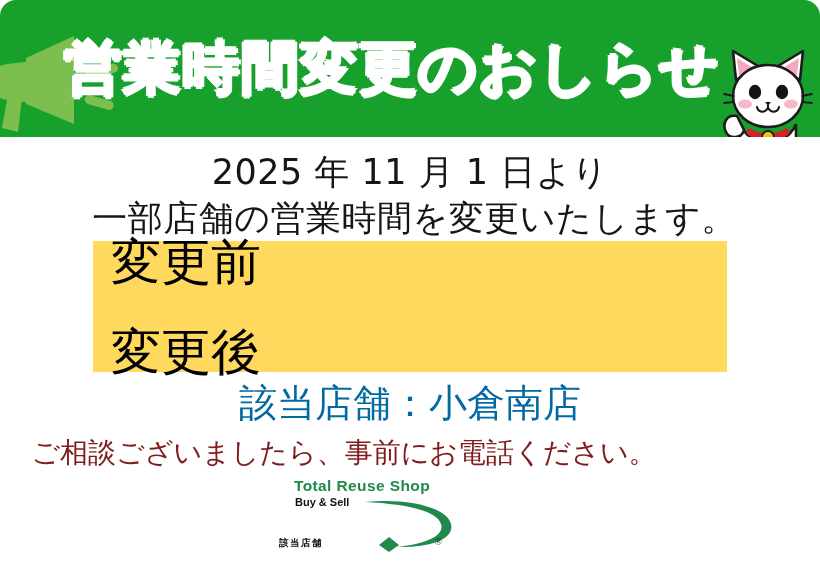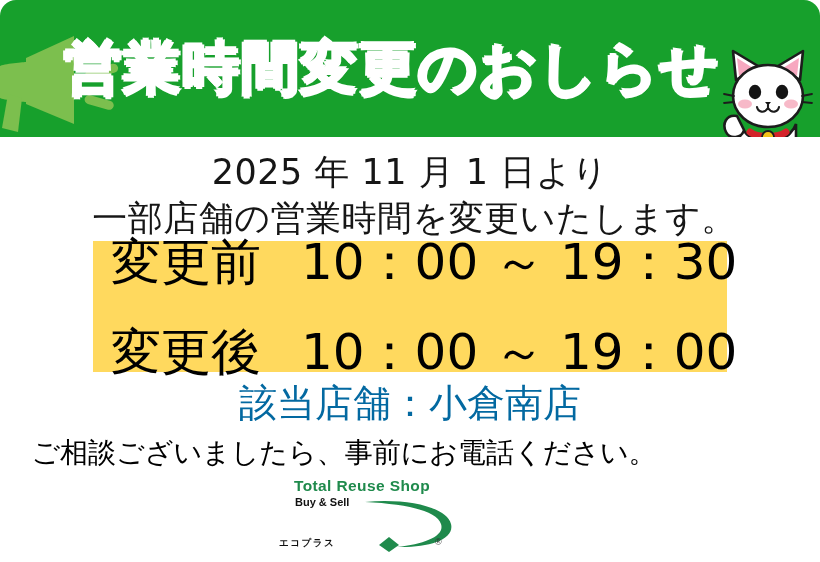--- a/index.html
+++ b/index.html
@@ -150,21 +150,21 @@
 
   .note-line {
     position: absolute;
     left: 0;
     top: 298px;
     width: 688px;
     text-align: center;
     font-family: Liberation Sans, sans-serif;
     font-size: 28px;
     line-height: 36px;
-    color: #000000;
+    color: #7f1d1d;
   }
 
   
   .logo-block {
     position: absolute;
     left: 0;
     top: 340px;
     width: 724px;
     display: flex;
     justify-content: center;
@@ -297,43 +297,41 @@
   <div class="body-area">
 
     <div class="lead">
       <div class="lead-line1">2025 年 11 月 1 日より</div>
       <div class="lead-line2">一部店舗の営業時間を変更いたします。</div>
     </div>
 
     <div class="hours-box">
       <div class="hours-row">
         <span class="hours-label">変更前</span>
-        <span class="hours-value">10：00 ～ 19：30</span>
       </div>
       <div class="hours-row">
         <span class="hours-label">変更後</span>
-        <span class="hours-value">10：00 ～ 19：00</span>
       </div>
     </div>
 
     <div class="store-line">該当店舗：小倉南店</div>
 
     <div class="note-line">ご相談ございましたら、事前にお電話ください。</div>
 
     <div class="logo-block">
       <div class="logo-inner">
 
         <div class="logo-tagline">Total Reuse Shop</div>
 
         <svg class="logo-swoosh" viewBox="0 0 96 56" aria-hidden="true">
           <path d="M2 5 C44 1 84 10 88 27 C92 43 64 51 34 50 C62 47 82 39 78 27 C74 14 44 7 2 5 Z" fill="#1f8a4c"></path>
           <path d="M16 48 L26 40 L36 48 L26 55 Z" fill="#1f8a4c"></path>
         </svg>
 
         <div class="logo-buysell">Buy &amp; Sell</div>
-        <div class="logo-kana">エコプラス</div>
+        <div class="logo-kana">該当店舗</div>
         <div class="logo-reg">®</div>
 
       </div>
     </div>
 
   </div>
 </div>
 
 </body></html>

